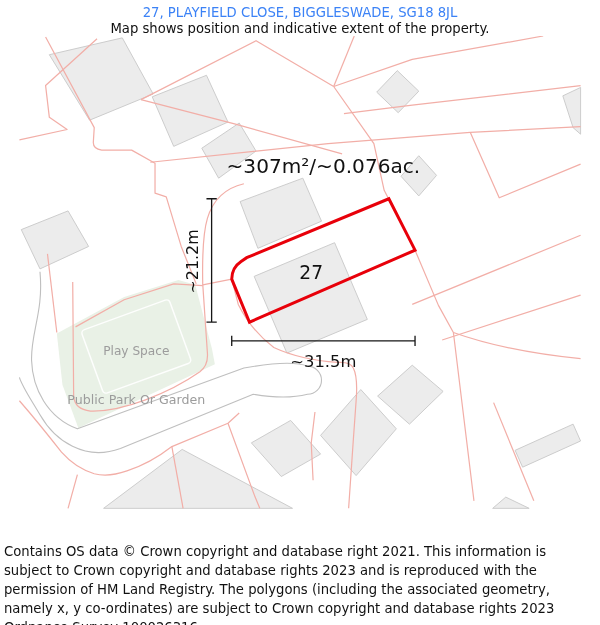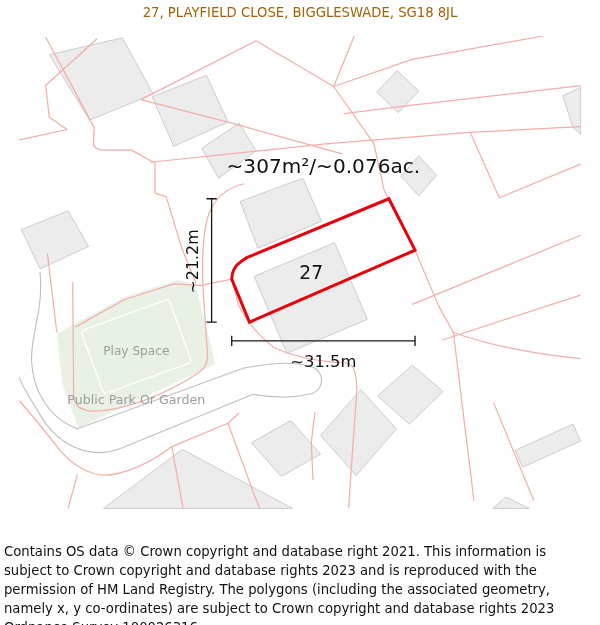--- a/index.html
+++ b/index.html
@@ -2,21 +2,21 @@
 <html style="--plot-red: #e8000a; --parcel-pink: #f2aea7; --building-fill: #ececec; --building-stroke: #c9c9c9; --road-gray: #bfbfbf; --park-green: #e9f1e6; --label-gray: #9c9c9c;"><head>
 <meta charset="utf-8">
 <style>
   html,body{margin:0;padding:0;}
   body{
     width:600px;height:625px;position:relative;background:#ffffff;
     font-family:"DejaVu Sans","Liberation Sans",sans-serif;
     color:#111;overflow:hidden;
   }
   .header{position:absolute;top:5px;left:0;width:600px;text-align:center;z-index:3;}
-  .header .title{font-size:13.2px;line-height:16px;color:#a16207;}
+  .header .title{font-size:13.2px;line-height:16px;color:#3b82f6;}
   .header .subtitle{font-size:13.2px;line-height:16px;color:#111;}
   svg.map{position:absolute;top:36px;left:0;z-index:1;}
   .footer{
     position:absolute;top:542px;left:4px;width:592px;z-index:3;
     font-size:13.2px;line-height:19px;color:#111;background:#ffffff;
     text-align:left;
   }
   
   .building{fill:var(--building-fill);stroke:var(--building-stroke);stroke-width:1;}
   .road{fill:none;stroke:var(--road-gray);stroke-width:1.2;stroke-linejoin:round;}
@@ -26,20 +26,21 @@
   .plot{fill:none;stroke:var(--plot-red);stroke-width:3.2;stroke-linejoin:miter;}
   .dim{stroke:#161616;stroke-width:1.4;fill:none;}
   text.maplabel{fill:#111;}
   text.graylabel{fill:var(--label-gray);}
 </style>
 </head>
 <body>
 
 <div class="header">
   <div class="title">27, PLAYFIELD CLOSE, BIGGLESWADE, SG18 8JL</div>
+  <div class="subtitle">Map shows position and indicative extent of the property.</div>
 </div>
 
 <svg class="map" width="600" height="506" viewBox="0 35 600 541" xmlns="http://www.w3.org/2000/svg">
 
   <g>
     <polygon class="green" points="40,353 112,314 170,296 188,301 206,370 209,386 63,454 46,408"></polygon>
     <rect class="park-inner" x="75" y="331" width="100" height="72" rx="4" transform="rotate(-20 125 367)"></rect>
   </g>
 
   <g>

